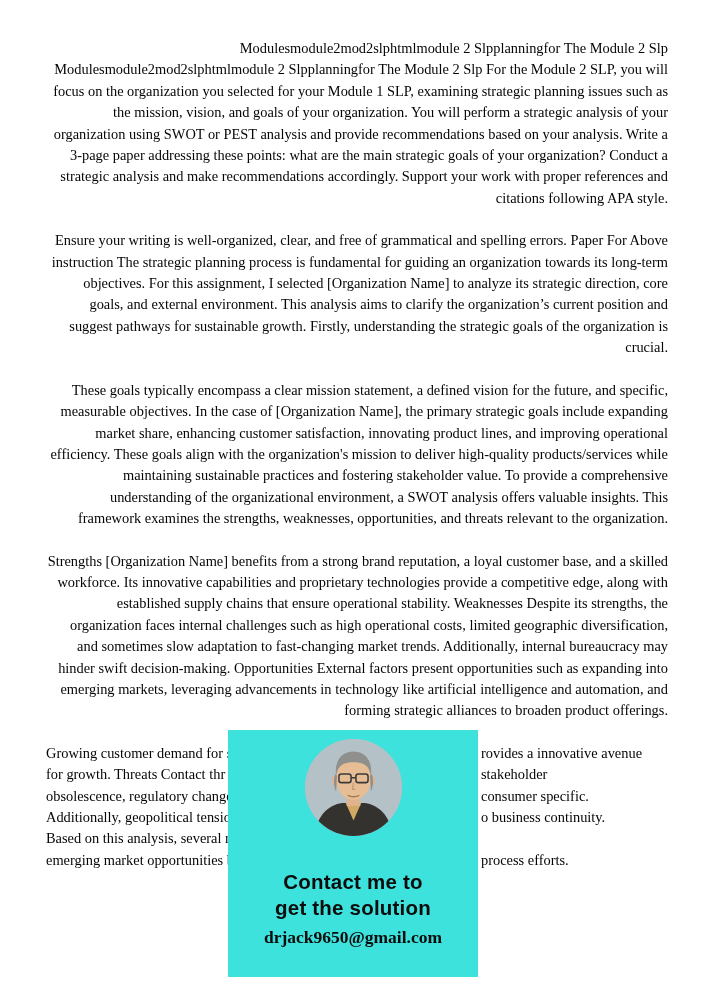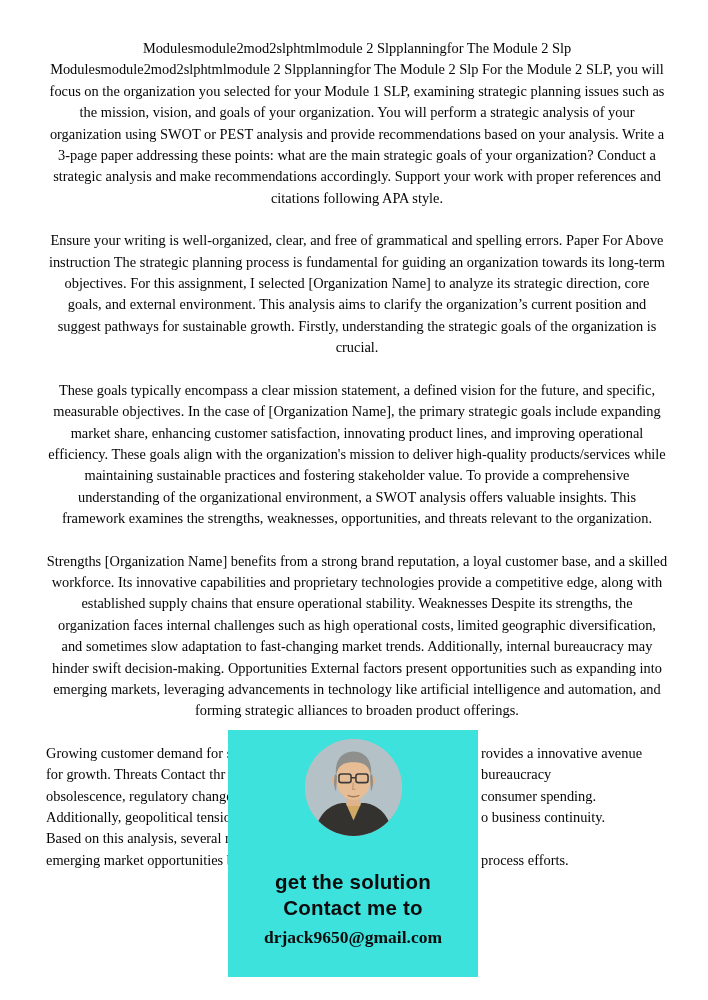--- a/index.html
+++ b/index.html
@@ -19,21 +19,21 @@
   .text-col {
     position: absolute;
     left: 46px;
     top: 38px;
     width: 622px;
     font-size: 14.4px;
     line-height: 21.4px;
   }
   .text-col p {
     margin: 0 0 21px 0;
-    text-align: center;
+    text-align: right;
   }
   .frag-para {
     margin: 0;
   }
   .frag-line {
     position: relative;
     height: 21.4px;
     white-space: nowrap;
   }
   .frag-line .fr {
@@ -86,25 +86,25 @@
     <p>These goals typically encompass a clear mission statement, a defined vision for the future, and specific, measurable objectives. In the case of [Organization Name], the primary strategic goals include expanding market share, enhancing customer satisfaction, innovating product lines, and improving operational efficiency. These goals align with the organization's mission to deliver high-quality products/services while maintaining sustainable practices and fostering stakeholder value. To provide a comprehensive understanding of the organizational environment, a SWOT analysis offers valuable insights. This framework examines the strengths, weaknesses, opportunities, and threats relevant to the organization.</p>
     <p>Strengths [Organization Name] benefits from a strong brand reputation, a loyal customer base, and a skilled workforce. Its innovative capabilities and proprietary technologies provide a competitive edge, along with established supply chains that ensure operational stability. Weaknesses Despite its strengths, the organization faces internal challenges such as high operational costs, limited geographic diversification, and sometimes slow adaptation to fast-changing market trends. Additionally, internal bureaucracy may hinder swift decision-making. Opportunities External factors present opportunities such as expanding into emerging markets, leveraging advancements in technology like artificial intelligence and automation, and forming strategic alliances to broaden product offerings.</p>
 
     <div class="frag-para">
       <div class="frag-line">
         <span class="fl">Growing customer demand for s</span>
         <span class="fr">rovides a innovative avenue</span>
       </div>
       <div class="frag-line">
         <span class="fl">for growth. Threats Contact thr</span>
-        <span class="fr">bureaucracy</span>
+        <span class="fr">stakeholder</span>
       </div>
       <div class="frag-line">
         <span class="fl">obsolescence, regulatory change</span>
-        <span class="fr">consumer spending.</span>
+        <span class="fr">consumer specific.</span>
       </div>
       <div class="frag-line">
         <span class="fl">Additionally, geopolitical tensio</span>
         <span class="fr">o business continuity.</span>
       </div>
       <div class="frag-line">
         <span class="fl">Based on this analysis, several r</span>
       </div>
       <div class="frag-line">
         <span class="fl">emerging market opportunities b</span>
@@ -135,19 +135,19 @@
 
         <rect x="35" y="36" width="12.5" height="9" rx="2.5" fill="none" stroke="#3a3a3a" stroke-width="1.6"></rect>
         <rect x="52.5" y="36" width="12.5" height="9" rx="2.5" fill="none" stroke="#3a3a3a" stroke-width="1.6"></rect>
         <line x1="47.5" y1="40" x2="52.5" y2="40" stroke="#3a3a3a" stroke-width="1.6"></line>
 
         <path d="M50,45 L49,52 L52,52" fill="none" stroke="#c49a72" stroke-width="1.3"></path>
         <path d="M44,58 C47,60 53,60 56,58" fill="none" stroke="#a4795a" stroke-width="1.4"></path>
       </svg>
     </div>
     <div class="contact-heading">
+      <div>Contact me to</div>
       <div>get the solution</div>
-      <div>Contact me to</div>
     </div>
     <div class="contact-email">drjack9650@gmail.com</div>
   </div>
 
 </div>
 
 </body></html>

